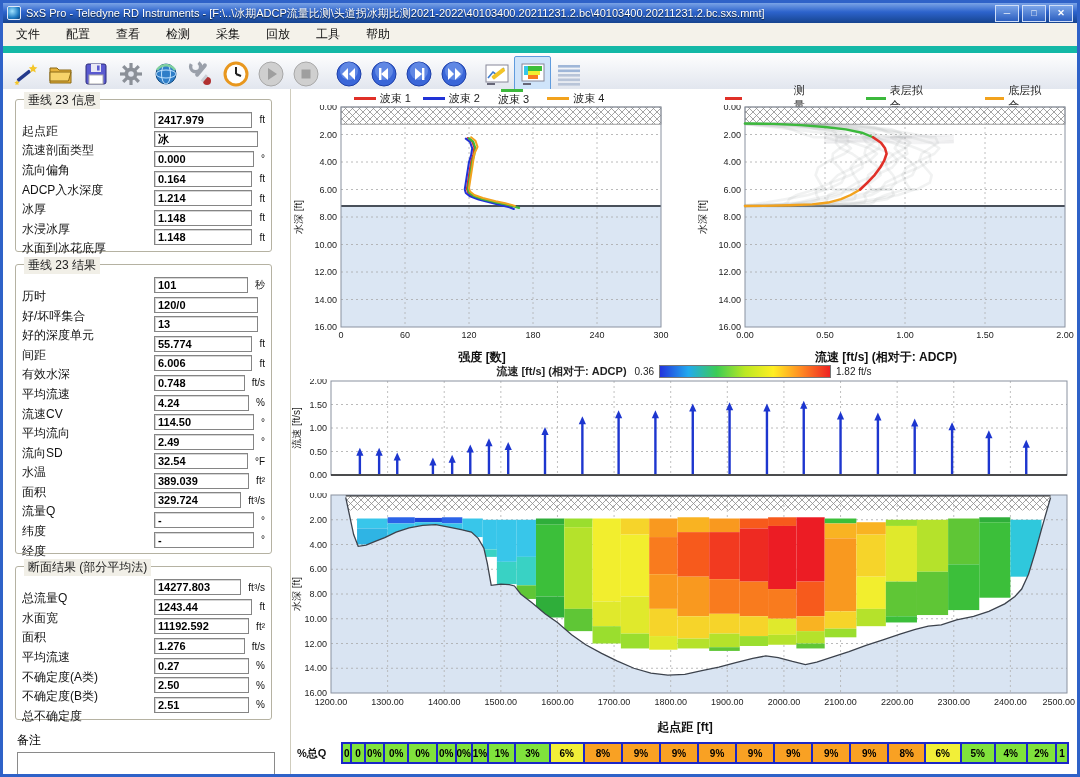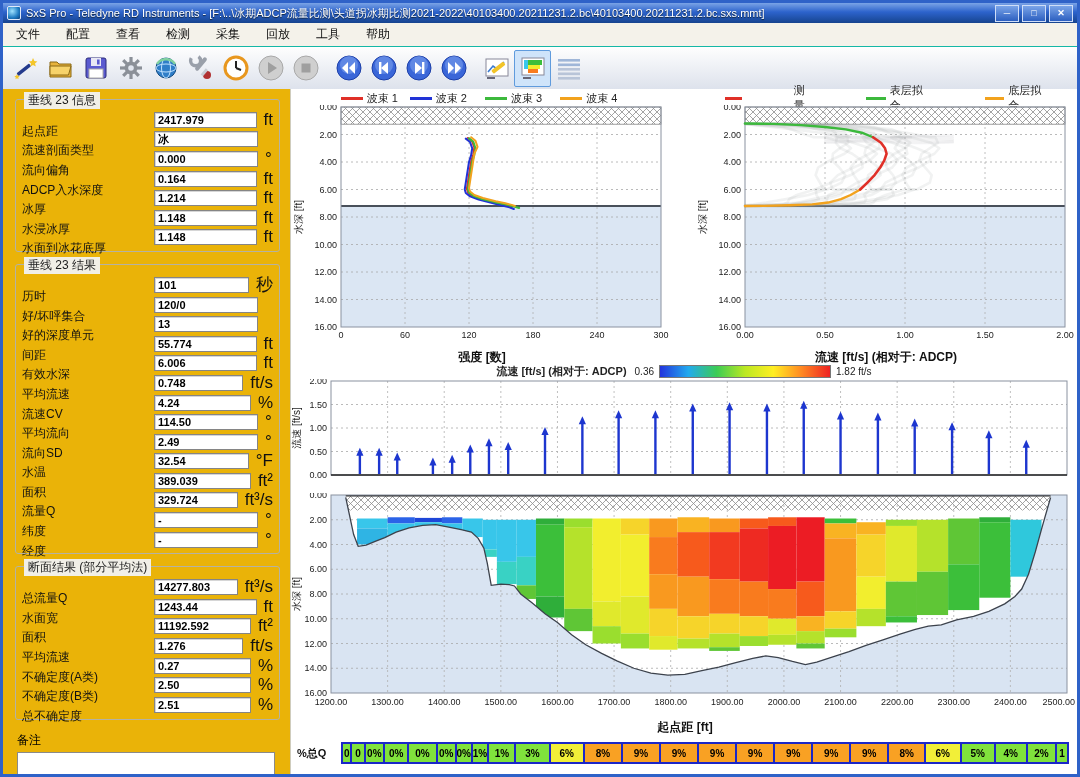--- a/index.html
+++ b/index.html
@@ -9,43 +9,43 @@
   
   #titlebar{height:20px;background:linear-gradient(180deg,#7aa3e6 0%,#2d63cc 45%,#16448f 100%);
     display:flex;align-items:center;color:#fff;font-size:11px;padding:0 4px;}
   #appicon{width:12px;height:12px;margin-right:5px;border-radius:2px;
     background:radial-gradient(circle at 35% 35%,#9fe3ff,#1d7ac2 60%,#0b3f77);border:1px solid #dfe9fa;}
   #title-text{flex:1;white-space:nowrap;overflow:hidden;text-overflow:ellipsis;text-shadow:0 1px 1px #123;}
   .winbtn{width:22px;height:15px;margin-left:3px;display:flex;align-items:center;justify-content:center;
     background:linear-gradient(#7aa4e8,#2c5fc0);border:1px solid #cfdef8;color:#fff;
     font-size:9px;font-weight:bold;line-height:1;}
   
-  #menubar{height:23px;background:#f4f2ea;border-bottom:1px solid #14b8a6;
+  #menubar{height:23px;background:#f4f2ea;border-bottom:7px solid #14b8a6;
     display:flex;align-items:center;font-size:12px;color:#111;}
   .menu-item{padding:3px 13px;cursor:default;}
   
   #toolbar{height:42px;background:linear-gradient(#fefefe,#dde2ec);border-bottom:1px solid #aeb4c2;
     display:flex;align-items:center;padding-left:5px;}
   .tbtn{width:35px;height:35px;display:flex;align-items:center;justify-content:center;position:relative;}
   .tbtn.active{background:#cfe4fa;border:1px solid #5f9bdd;border-radius:2px;}
   .tsep{width:8px;}
   
   #content{position:absolute;top:86px;left:0;right:0;bottom:0;display:flex;}
-  #sidebar{width:288px;background:#eab308;border-right:1px solid #cfccbd;
-    box-sizing:border-box;padding:10px 8px 4px 10px;overflow:hidden;}
+  #sidebar{width:288px;background:#ffffff;border-right:1px solid #cfccbd;
+    box-sizing:border-box;padding:10px 16px 4px 10px;overflow:hidden;}
   .group{border:1px solid #b5b2a2;border-radius:3px;position:relative;
     margin:0 2px 12px 2px;padding:10px 6px 4px 6px;}
   .group-title{position:absolute;top:-8px;left:8px;background:#f1efe7;padding:0 4px;
     font-size:12px;color:#1b1b1b;}
   .frow{display:flex;align-items:center;height:19.6px;}
   .frow .lbl{flex:0 0 132px;font-size:12px;color:#111;white-space:nowrap;margin-top:23px;}
   .frow .box{width:96px;height:14px;background:#fff;border:1px solid #858585;
     box-shadow:inset 1px 1px 0 #d6d6d6;font-size:11px;font-weight:bold;color:#000;
     padding:0 3px;line-height:14px;overflow:hidden;white-space:nowrap;}
-  .frow .unit{font-size:17px;color:#111;margin-left:7px;white-space:nowrap;}
+  .frow .unit{font-size:10px;color:#111;margin-left:7px;white-space:nowrap;}
   #notes-label{font-size:12px;margin:2px 0 3px 4px;}
   #notes-area{display:block;width:252px;height:34px;margin-left:4px;background:#fff;
     border:1px solid #8a8a8a;resize:none;}
   #main{flex:1;background:#fff;position:relative;}
   .chart-box{position:absolute;}
   .legend{display:flex;justify-content:center;align-items:center;height:14px;font-size:11px;color:#222;}
   .legend .li{display:flex;align-items:center;margin:0 9px;}
   .legend .sw{width:22px;height:3px;margin-right:4px;}
   .xlabel{text-align:center;font-size:12px;font-weight:bold;color:#111;height:14px;}
   #mid-header{position:absolute;left:0;top:274px;width:786px;height:16px;
@@ -371,21 +371,21 @@
       <div class="chart-box" id="beam-box" style="left:2px;top:2px;width:378px;">
         <div class="legend" id="beam-legend">
             <div class="li" style="margin: 0px 3px;">
               <span class="sw" style="background: rgb(224, 48, 40);"></span>
               <span>波束 1</span>
             </div>
             <div class="li" style="margin: 0px 9px;">
               <span class="sw" style="background: rgb(33, 51, 214);"></span>
               <span>波束 2</span>
             </div>
-            <div class="li" style="margin: 0px 9px;">
+            <div class="li" style="margin: 0px 9px; flex-direction: column;">
               <span class="sw" style="background: rgb(60, 185, 60);"></span>
               <span>波束 3</span>
             </div>
             <div class="li" style="margin: 0px 9px;">
               <span class="sw" style="background: rgb(242, 162, 29);"></span>
               <span>波束 4</span>
             </div>
           </div>
         <svg id="beam-svg" width="378" height="240">
             <defs>

